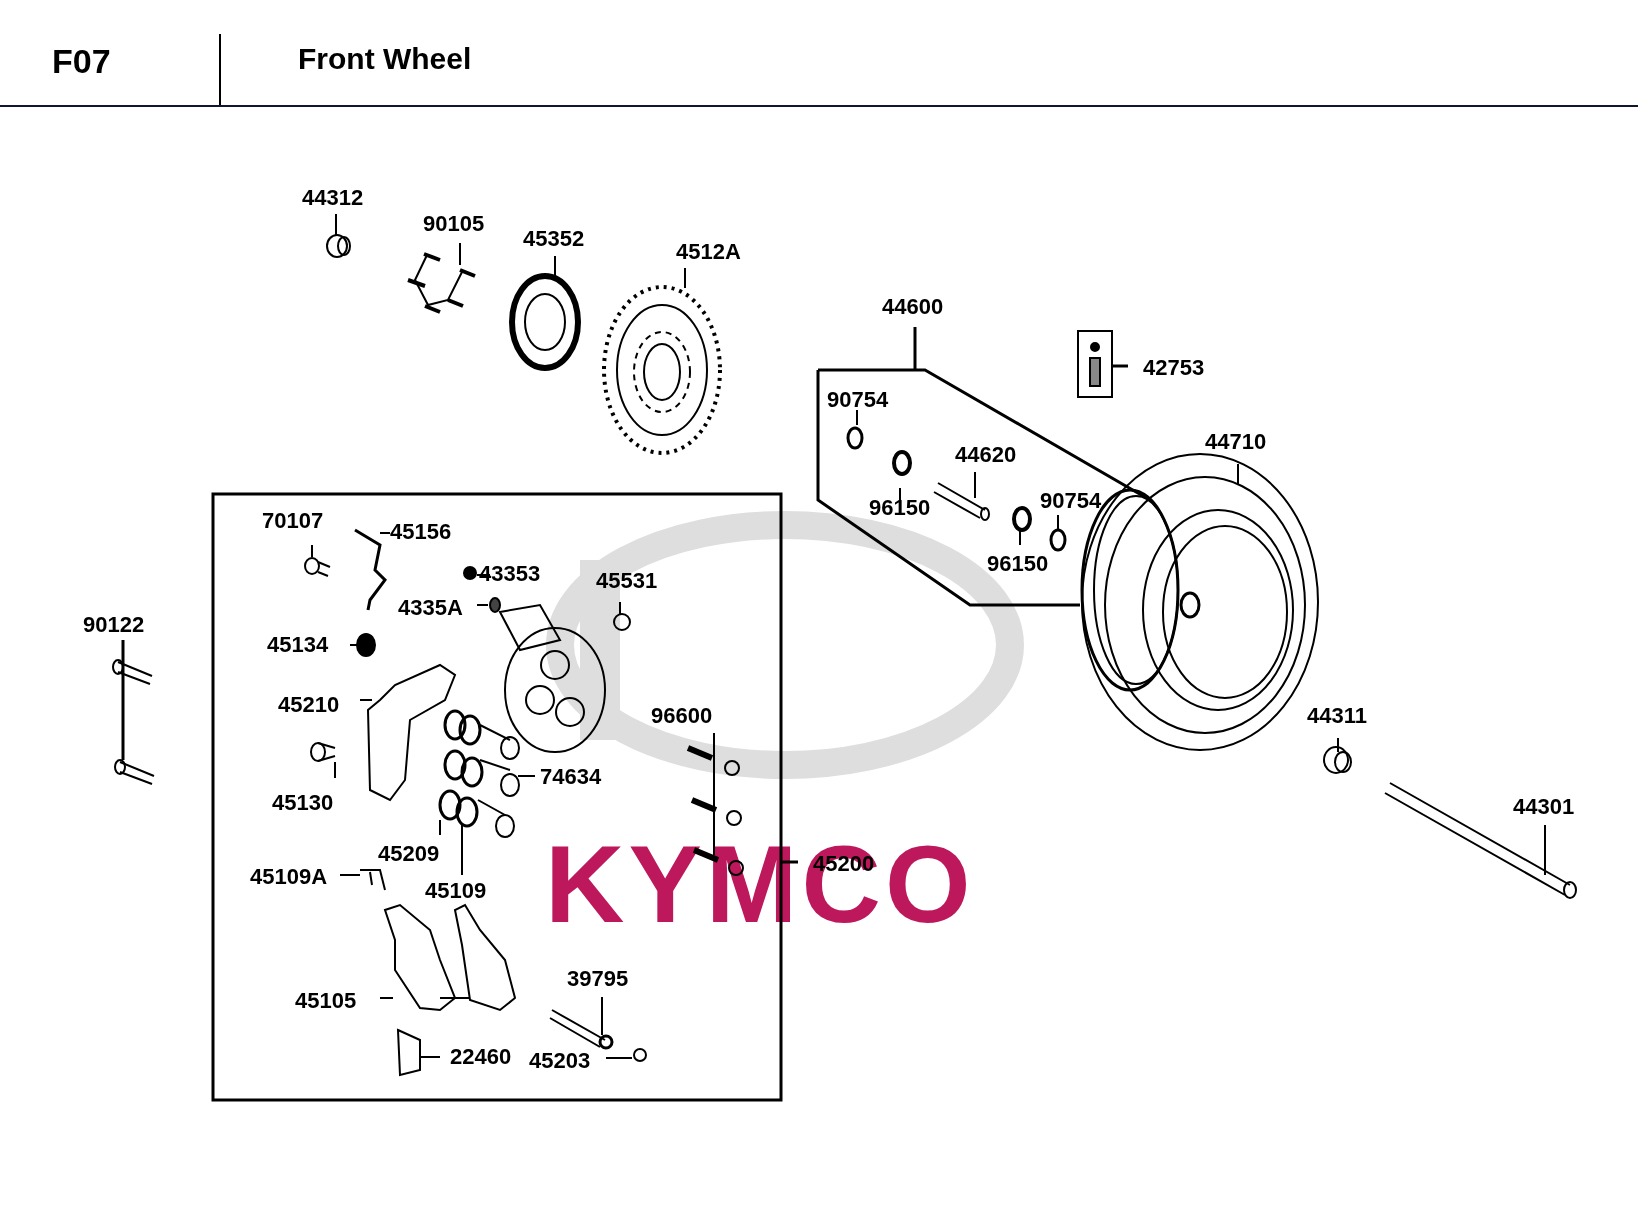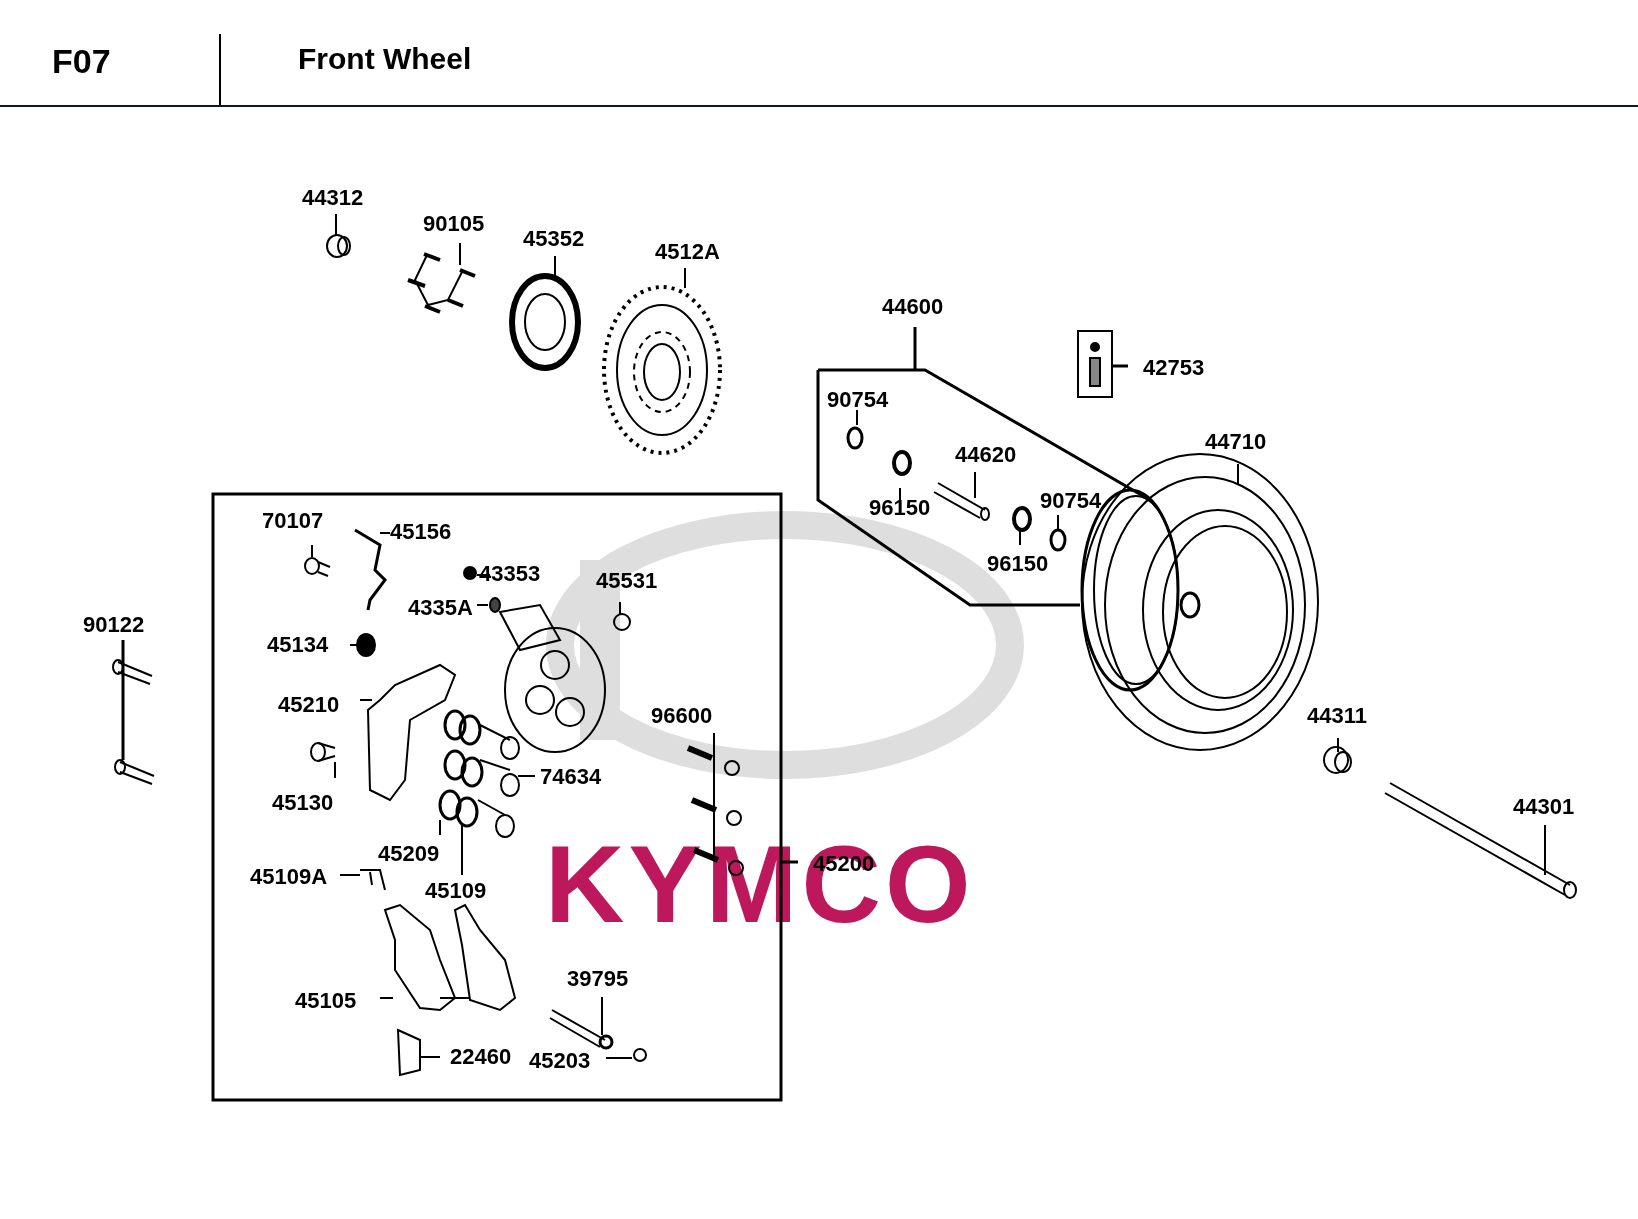--- a/index.html
+++ b/index.html
@@ -169,36 +169,36 @@
     <line x1="420" y1="1057" x2="440" y2="1057"></line>
 
     <line x1="606" y1="1058" x2="632" y2="1058"></line>
       <circle cx="640" cy="1055" r="6"></circle>
   </g>
 </svg>
 
 <div class="lbl" style="left:302px;top:187px">44312</div>
 <div class="lbl" style="left:423px;top:213px">90105</div>
 <div class="lbl" style="left:523px;top:228px">45352</div>
-<div class="lbl" style="left:655px;top:241px">4512A</div>
+<div class="lbl" style="left:676px;top:241px">4512A</div>
 <div class="lbl" style="left:882px;top:296px">44600</div>
 <div class="lbl" style="left:1143px;top:357px">42753</div>
 <div class="lbl" style="left:827px;top:389px">90754</div>
 <div class="lbl" style="left:869px;top:497px">96150</div>
 <div class="lbl" style="left:955px;top:444px">44620</div>
 <div class="lbl" style="left:1040px;top:490px">90754</div>
 <div class="lbl" style="left:987px;top:553px">96150</div>
 <div class="lbl" style="left:1205px;top:431px">44710</div>
 <div class="lbl" style="left:1307px;top:705px">44311</div>
 <div class="lbl" style="left:1513px;top:796px">44301</div>
 <div class="lbl" style="left:83px;top:614px">90122</div>
 <div class="lbl" style="left:262px;top:510px">70107</div>
 <div class="lbl" style="left:390px;top:521px">45156</div>
 <div class="lbl" style="left:479px;top:563px">43353</div>
-<div class="lbl" style="left:408px;top:597px">4335A</div>
+<div class="lbl" style="left:398px;top:597px">4335A</div>
 <div class="lbl" style="left:596px;top:570px">45531</div>
 <div class="lbl" style="left:267px;top:634px">45134</div>
 <div class="lbl" style="left:278px;top:694px">45210</div>
 <div class="lbl" style="left:272px;top:792px">45130</div>
 <div class="lbl" style="left:540px;top:766px">74634</div>
 <div class="lbl" style="left:651px;top:705px">96600</div>
 <div class="lbl" style="left:378px;top:843px">45209</div>
 <div class="lbl" style="left:425px;top:880px">45109</div>
 <div class="lbl" style="left:250px;top:866px">45109A</div>
 <div class="lbl" style="left:813px;top:853px">45200</div>

